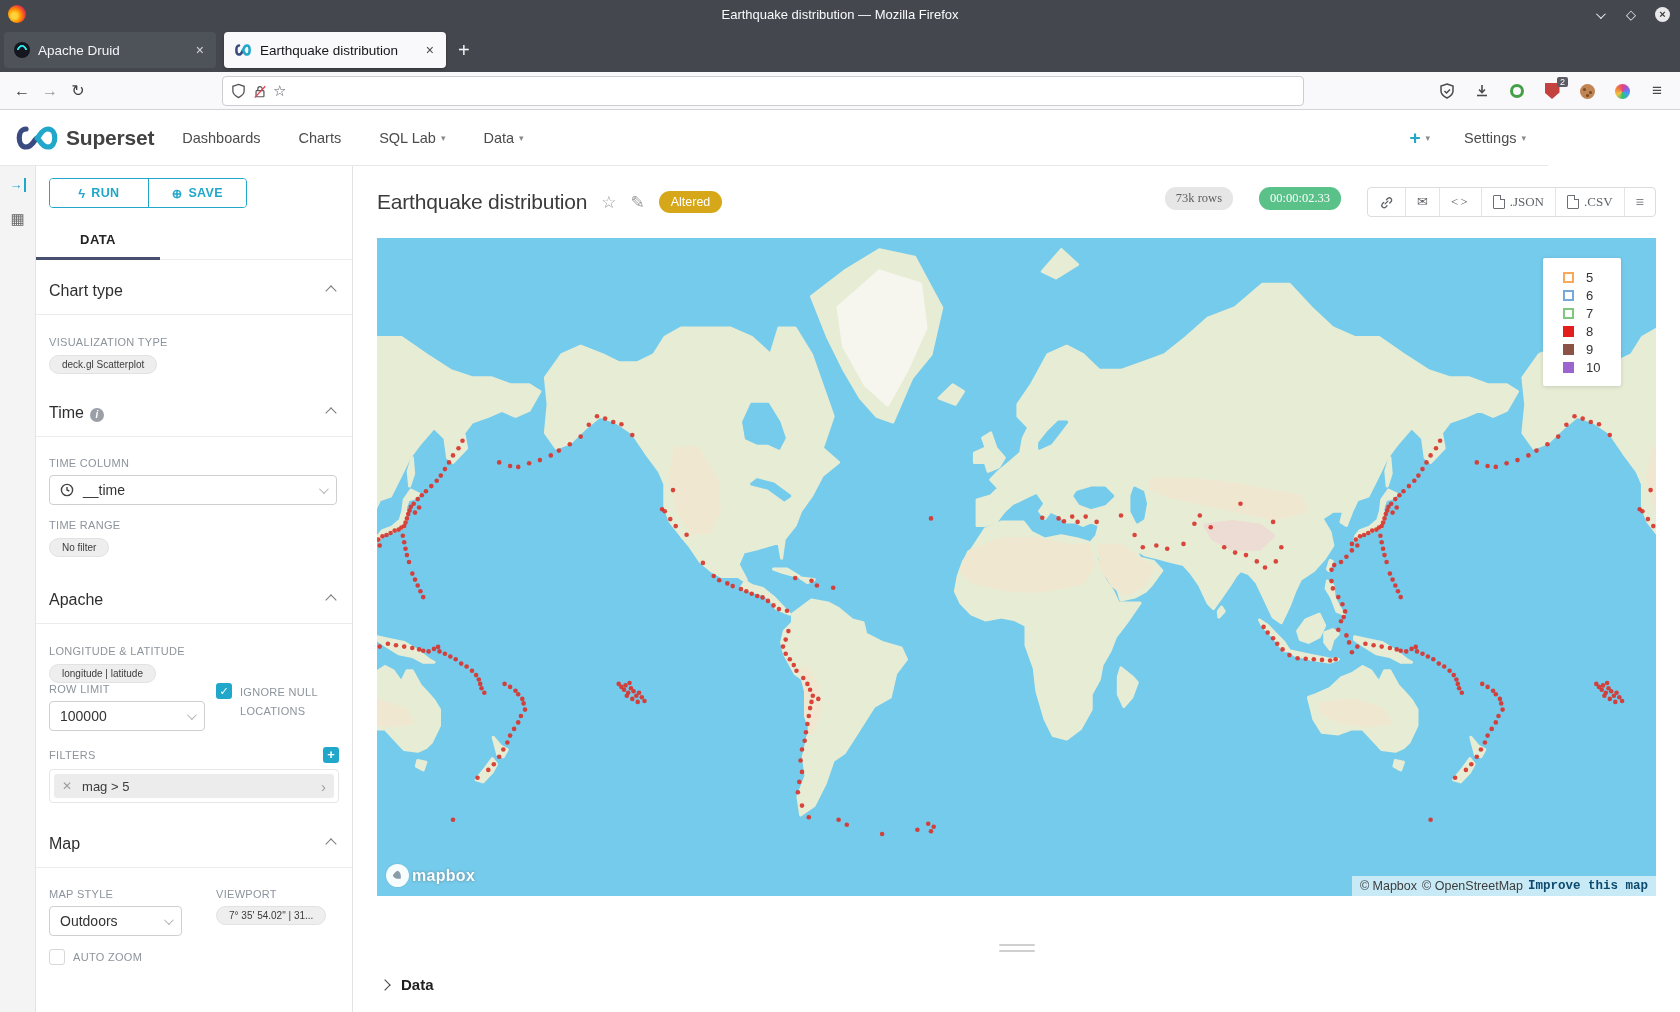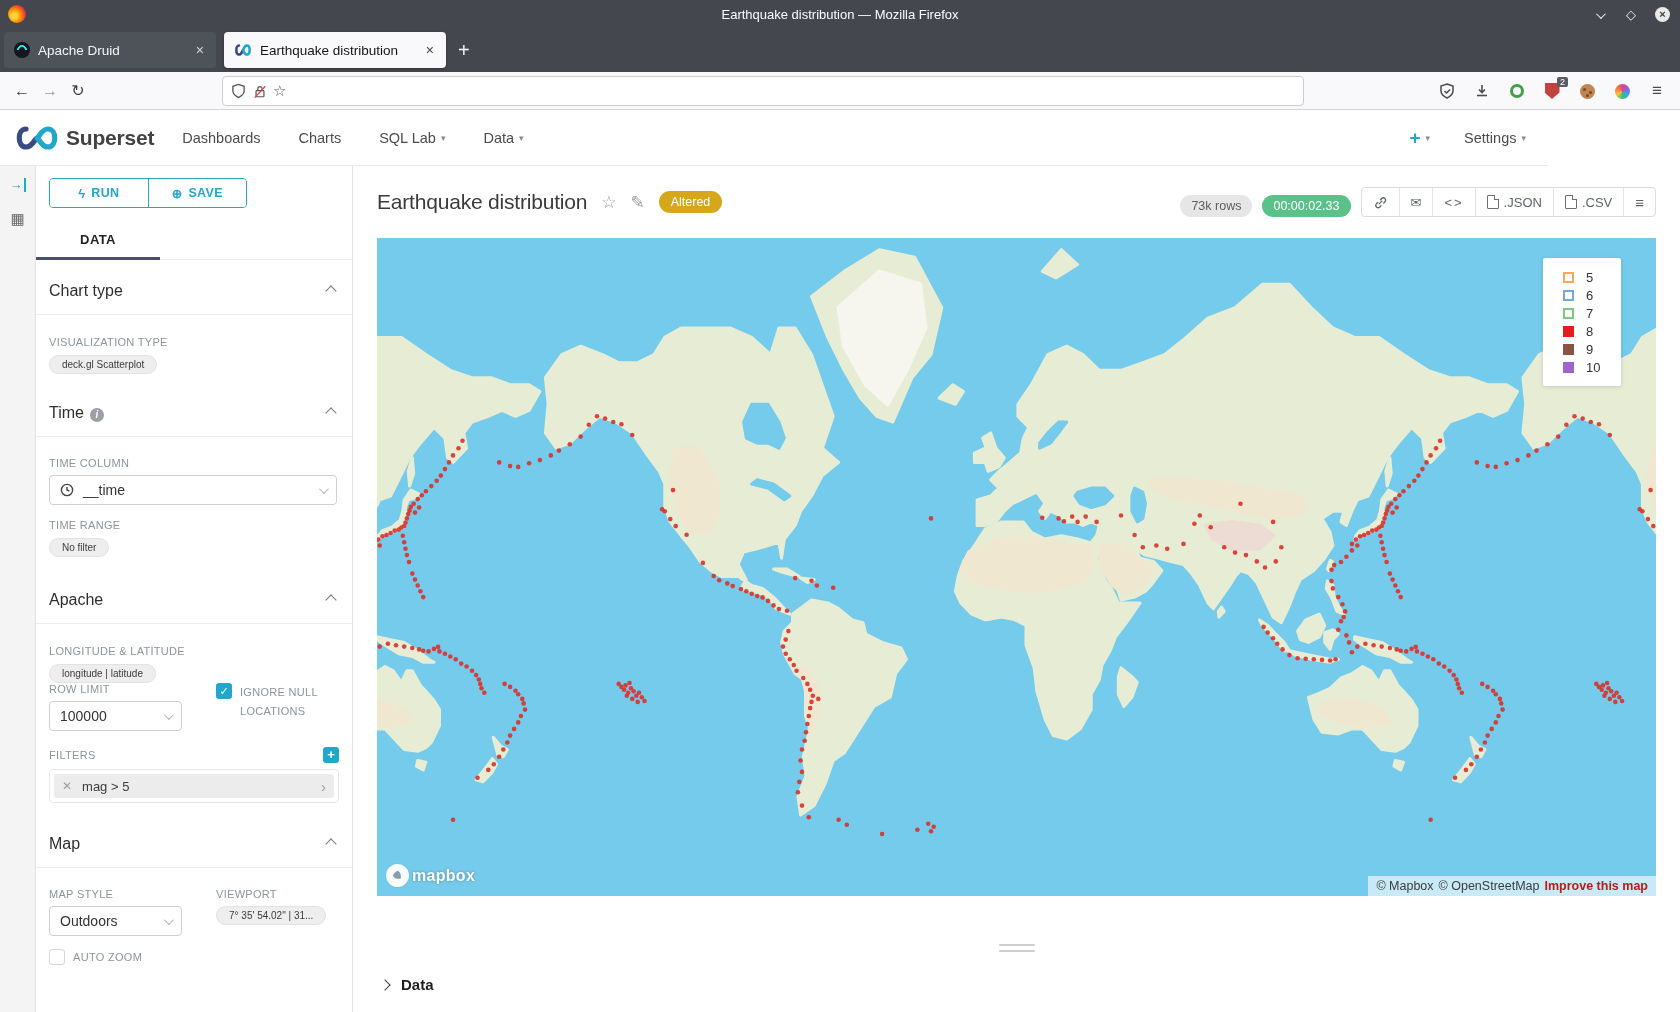--- a/index.html
+++ b/index.html
@@ -99,38 +99,38 @@
   .filter-x { color:#9e9e9e; margin-right:10px; font-size:12px; }
   .filter-gt { margin-left:auto; color:#9e9e9e; font-size:15px; }
   .two-col { display:flex; }
 
   
   .main { flex:1; height:100%; position:relative; background:#fff; }
   .chart-header { height:72px; display:flex; align-items:center; padding:0 24px; }
   .chart-title { font-size:21px; color:#3b3b3b; font-weight:500; letter-spacing:-0.2px; }
   .hd-icon { color:#9a9a9a; font-size:17px; margin-left:14px; }
   .badge-altered { margin-left:14px; background:#d6a719; color:#fff; font-size:12.5px; padding:4px 12px; border-radius:12px; }
-  .hd-right { margin-left:auto; display:flex; align-items:flex-end; gap:10px; }
+  .hd-right { margin-left:auto; display:flex; align-items:flex-start; gap:26px;font-family:Liberation Serif, serif; }
   .badge-rows { background:#e6e6e6; color:#5f5f5f; font-size:12.5px; padding:4px 11px; border-radius:11px; }
   .badge-timer { background:#5ac189; color:#fff; font-size:12.5px; padding:4px 11px; border-radius:11px; }
   .export-group { display:flex; height:30px; border:1px solid #dcdcdc; border-radius:4px; overflow:hidden; background:#fff; }
   .exp-cell { display:flex; align-items:center; justify-content:center; padding:0 11px; color:#5f6368; font-size:13px; gap:5px; }
   .exp-cell + .exp-cell { border-left:1px solid #e4e4e4; }
   .file-ic { width:12px; height:14px; border:1.3px solid #6b6f73; border-radius:1px; position:relative; }
   .file-ic::after { content:""; position:absolute; right:-1px; top:-1px; width:4px; height:4px; background:#fff; border-left:1.3px solid #6b6f73; border-bottom:1.3px solid #6b6f73; }
 
   .mapwrap { position:absolute; left:24px; top:72px; width:1279px; height:658px; background:#75cbeb; overflow:hidden; }
   .legend { position:absolute; right:35px; top:20px; width:78px; background:#fff; border-radius:2px;
     box-shadow:0 1px 4px rgba(0,0,0,.15); padding:10px 0 10px 20px; }
   .lg-row { display:flex; align-items:center; height:18px; }
   .lg-sq { width:11px; height:11px; border:2px solid #000; background:#fff; flex:none; }
   .lg-label { font-size:13px; color:#333; margin-left:12px; }
   .attribution { position:absolute; right:0; bottom:0; height:20px; background:rgba(255,255,255,.6);
     font-size:12.5px; color:#3c3c3c; display:flex; align-items:center; padding:0 8px; gap:5px; }
-  .attribution b { color:#b91c1c; }
+  .attribution b { color:#0c4a6e;font-family:Liberation Mono, monospace; }
   .mapbox-logo { position:absolute; left:9px; bottom:9px; display:flex; align-items:center; opacity:.95; }
   .mb-circle { width:23px; height:23px; border-radius:50%; background:#fff; display:flex; align-items:center; justify-content:center; box-shadow:0 0 2px rgba(0,0,0,.15); }
   .mb-text { color:#fff; font-weight:bold; font-size:16px; margin-left:3px; text-shadow:0 0 3px rgba(90,110,125,.8); letter-spacing:.3px; }
 
   .bottom-area { position:absolute; left:0; top:730px; width:100%; }
   .drag-handle { margin:48px auto 0 auto; width:36px; }
   .drag-handle div { height:2px; background:#cfcfcf; border-radius:1px; margin-bottom:4px; }
   .data-collapse { margin:24px 0 0 28px; display:flex; align-items:center; gap:12px; }
   .dc-chev { width:8px; height:8px; border-right:1.8px solid #444; border-bottom:1.8px solid #444; transform:rotate(-45deg); }
   .dc-label { font-size:15px; font-weight:bold; color:#1f1f1f; }
@@ -301,21 +301,21 @@
       <span>Apache</span>
       <span class="sec-chev up"></span>
     </div>
     <div class="divider"></div>
     <div class="ctl-label" style="margin-top:21px">LONGITUDE &amp; LATITUDE</div>
     <span class="pill">longitude | latitude</span>
 
     <div class="two-col">
       <div style="width:167px">
         <div class="ctl-label">ROW LIMIT</div>
-        <div class="select" style="width:133px">
+        <div class="select" style="width:156px">
           <span>100000</span>
           <span class="sel-chev"></span>
         </div>
       </div>
       <div style="flex:1">
         <div style="display:flex; gap:8px; align-items:flex-start">
           <span class="checkbox checked">✓</span>
           <span class="ctl-label" style="margin-bottom:0; line-height:1.7">
             <span>IGNORE NULL</span><br>
             <span>LOCATIONS</span>

